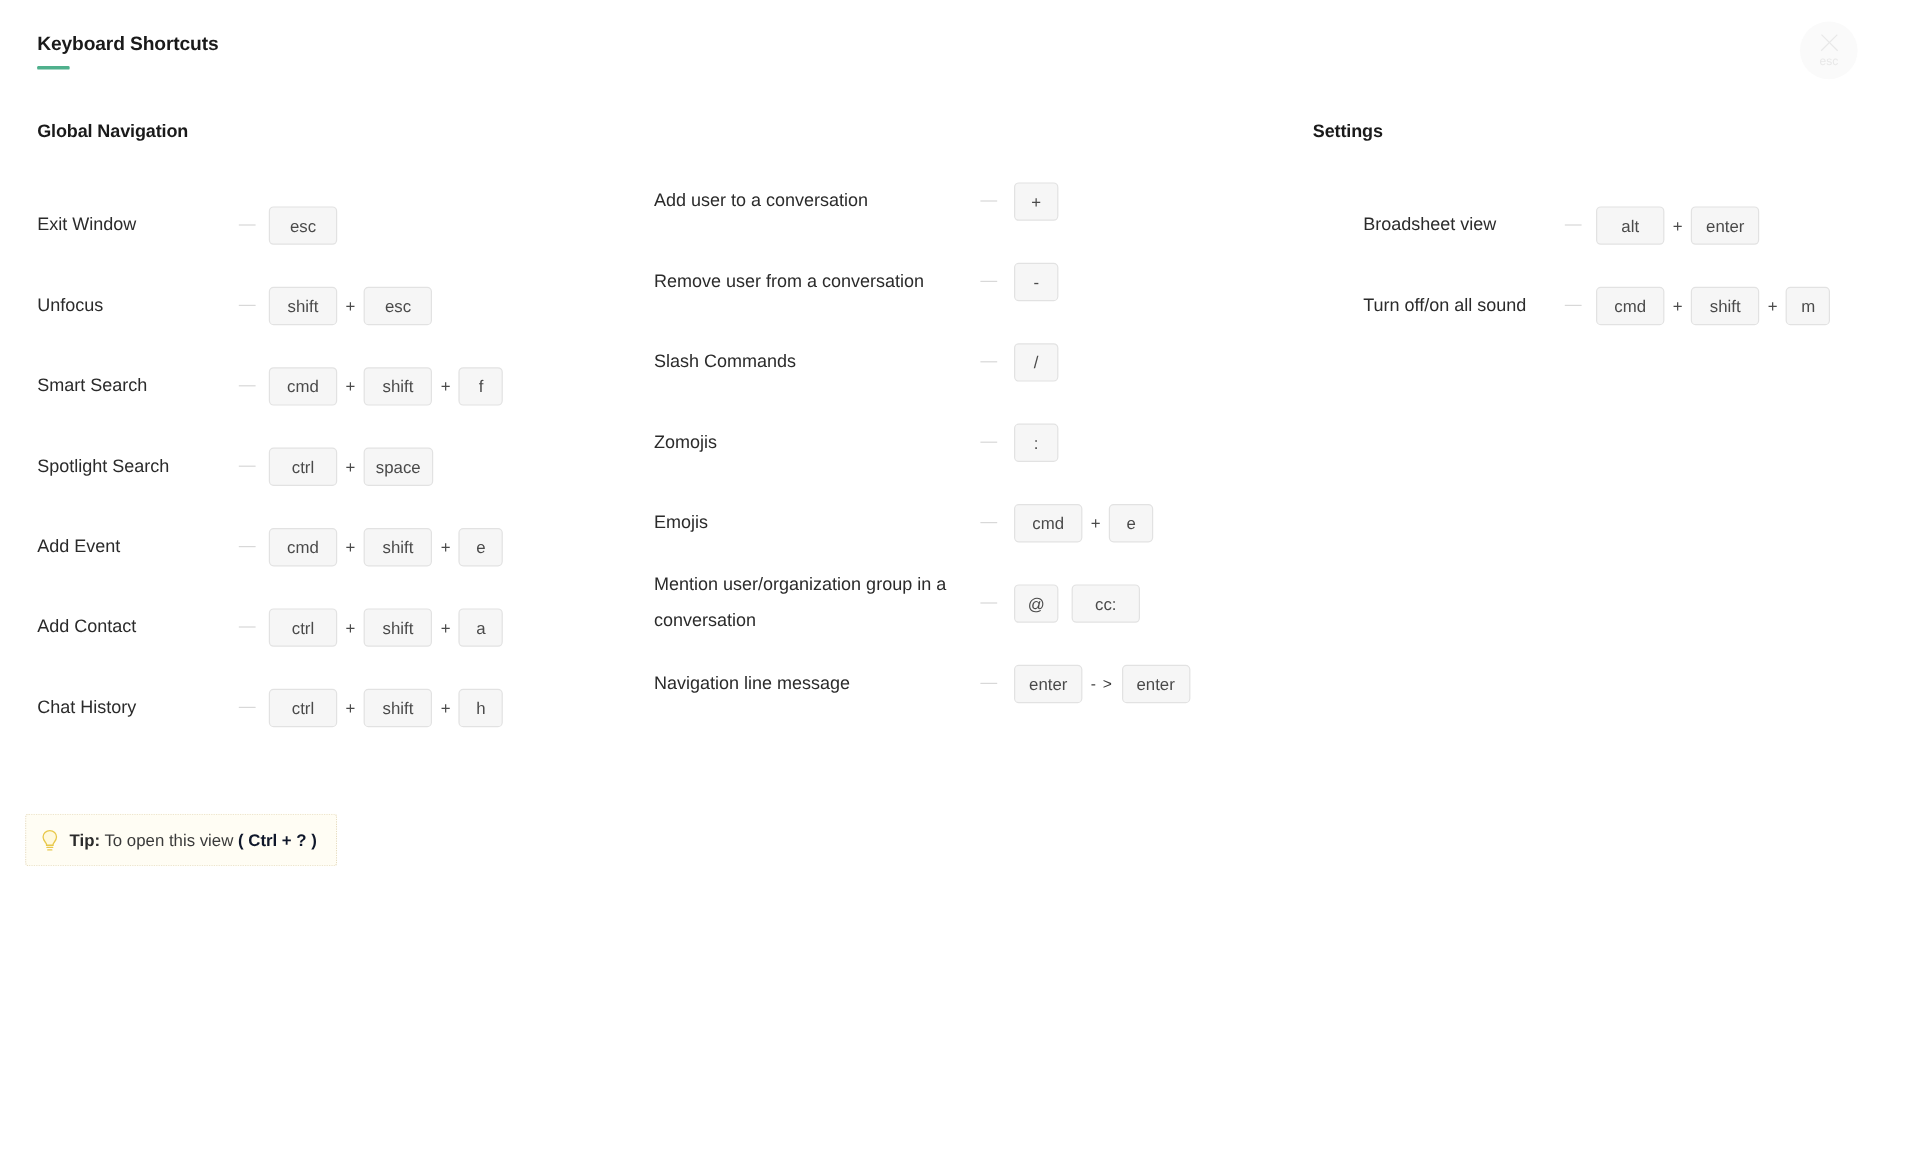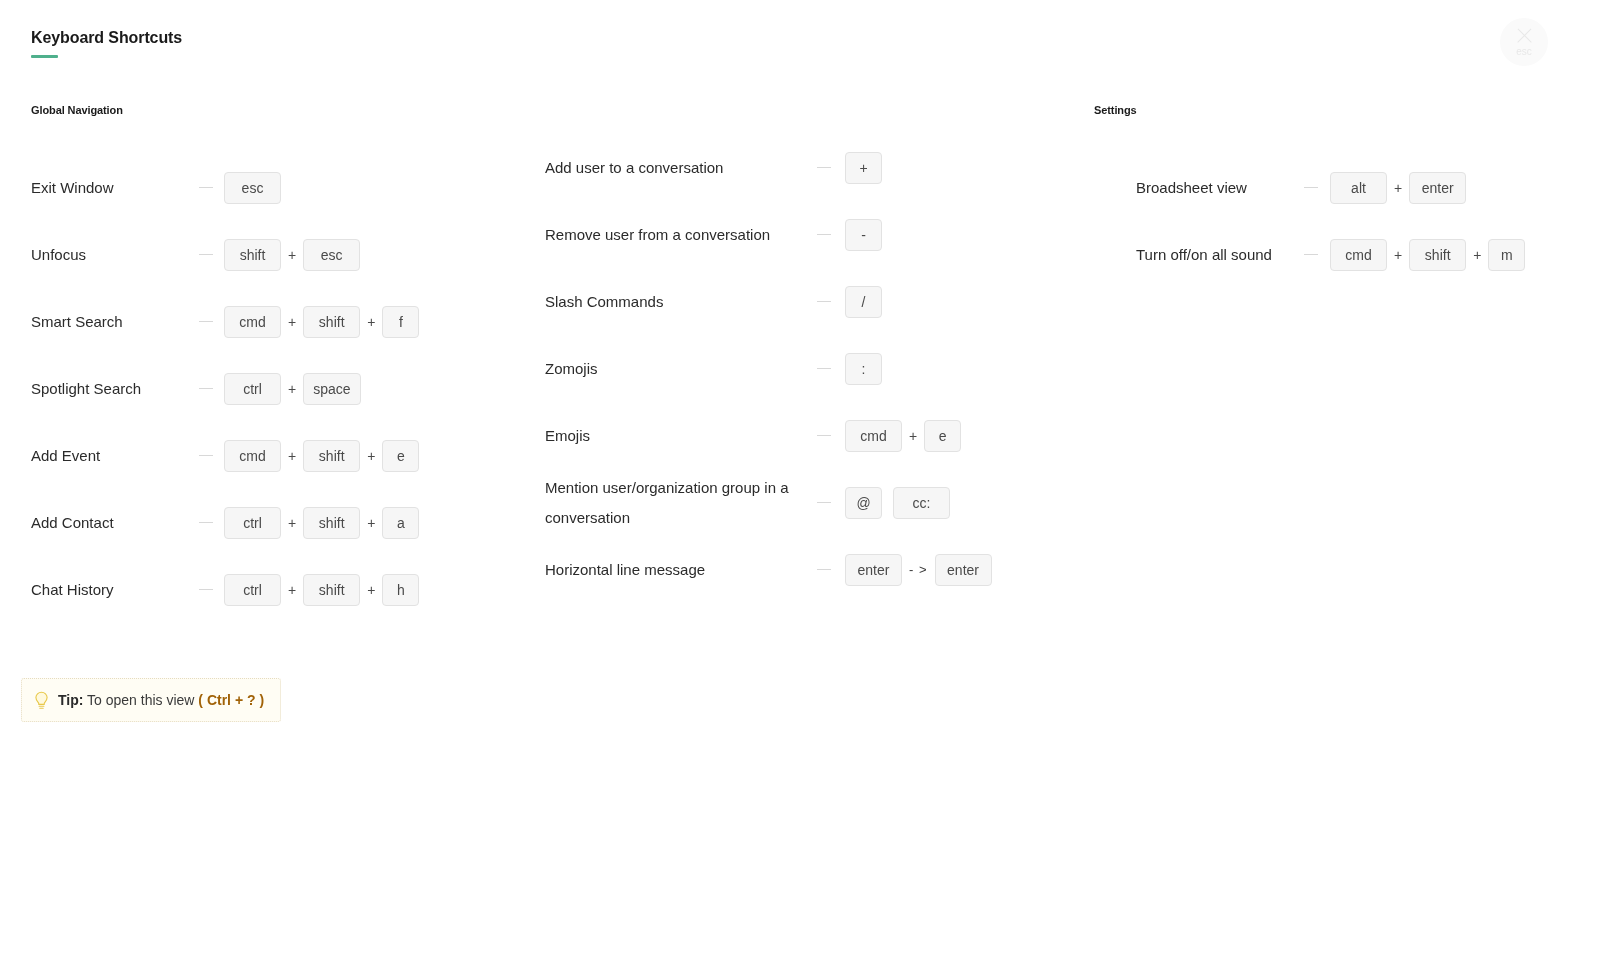--- a/index.html
+++ b/index.html
@@ -87,21 +87,21 @@
   }
   .column {
     position: absolute;
     top: 0;
   }
   .column.c0 { left: 31px;   width: 500px; }
   .column.c1 { left: 545px;  width: 500px; }
   .column.c2 { left: 1094px; width: 520px; }
 
   .col-title {
-    font-size: 11px;
+    font-size: 15px;
     font-weight: bold;
     color: #1a1a1a;
     line-height: 20px;
     margin: 0 0 0 0;
     letter-spacing: -0.1px;
   }
 
   .rows { margin-top: 34px; }
 
   .srow {
@@ -192,21 +192,21 @@
     margin-right: 9px;
     flex: 0 0 auto;
   }
   .tip-text {
     font-size: 14px;
     color: #3a3a3a;
     line-height: 20px;
     white-space: nowrap;
   }
   .tip-text .tip-strong { font-weight: bold; color: #2b2b2b; }
-  .tip-text .tip-combo  { color: #a16207; font-weight: bold; }
+  .tip-text .tip-combo  { color: #0f172a; font-weight: bold; }
 </style>
 </head>
 <body>
 
 <div class="page-title-wrap">
   <div class="page-title">Keyboard Shortcuts</div>
   <div class="title-underline"></div>
 </div>
 
 <div class="close-btn">
@@ -333,21 +333,21 @@
         <div class="srow">
           <div class="label">Mention user/organization group in a conversation</div>
           <span class="dash"></span>
           <div class="keys">
             <span class="key">@</span>
             <span class="gap"></span>
             <span class="key wide">cc:</span>
           </div>
         </div>
         <div class="srow">
-          <div class="label">Horizontal line message</div>
+          <div class="label">Navigation line message</div>
           <span class="dash"></span>
           <div class="keys">
             <span class="key wide">enter</span>
             <span class="arrow">- &gt;</span>
             <span class="key wide">enter</span>
           </div>
         </div>
       </div>
   </div>
 

